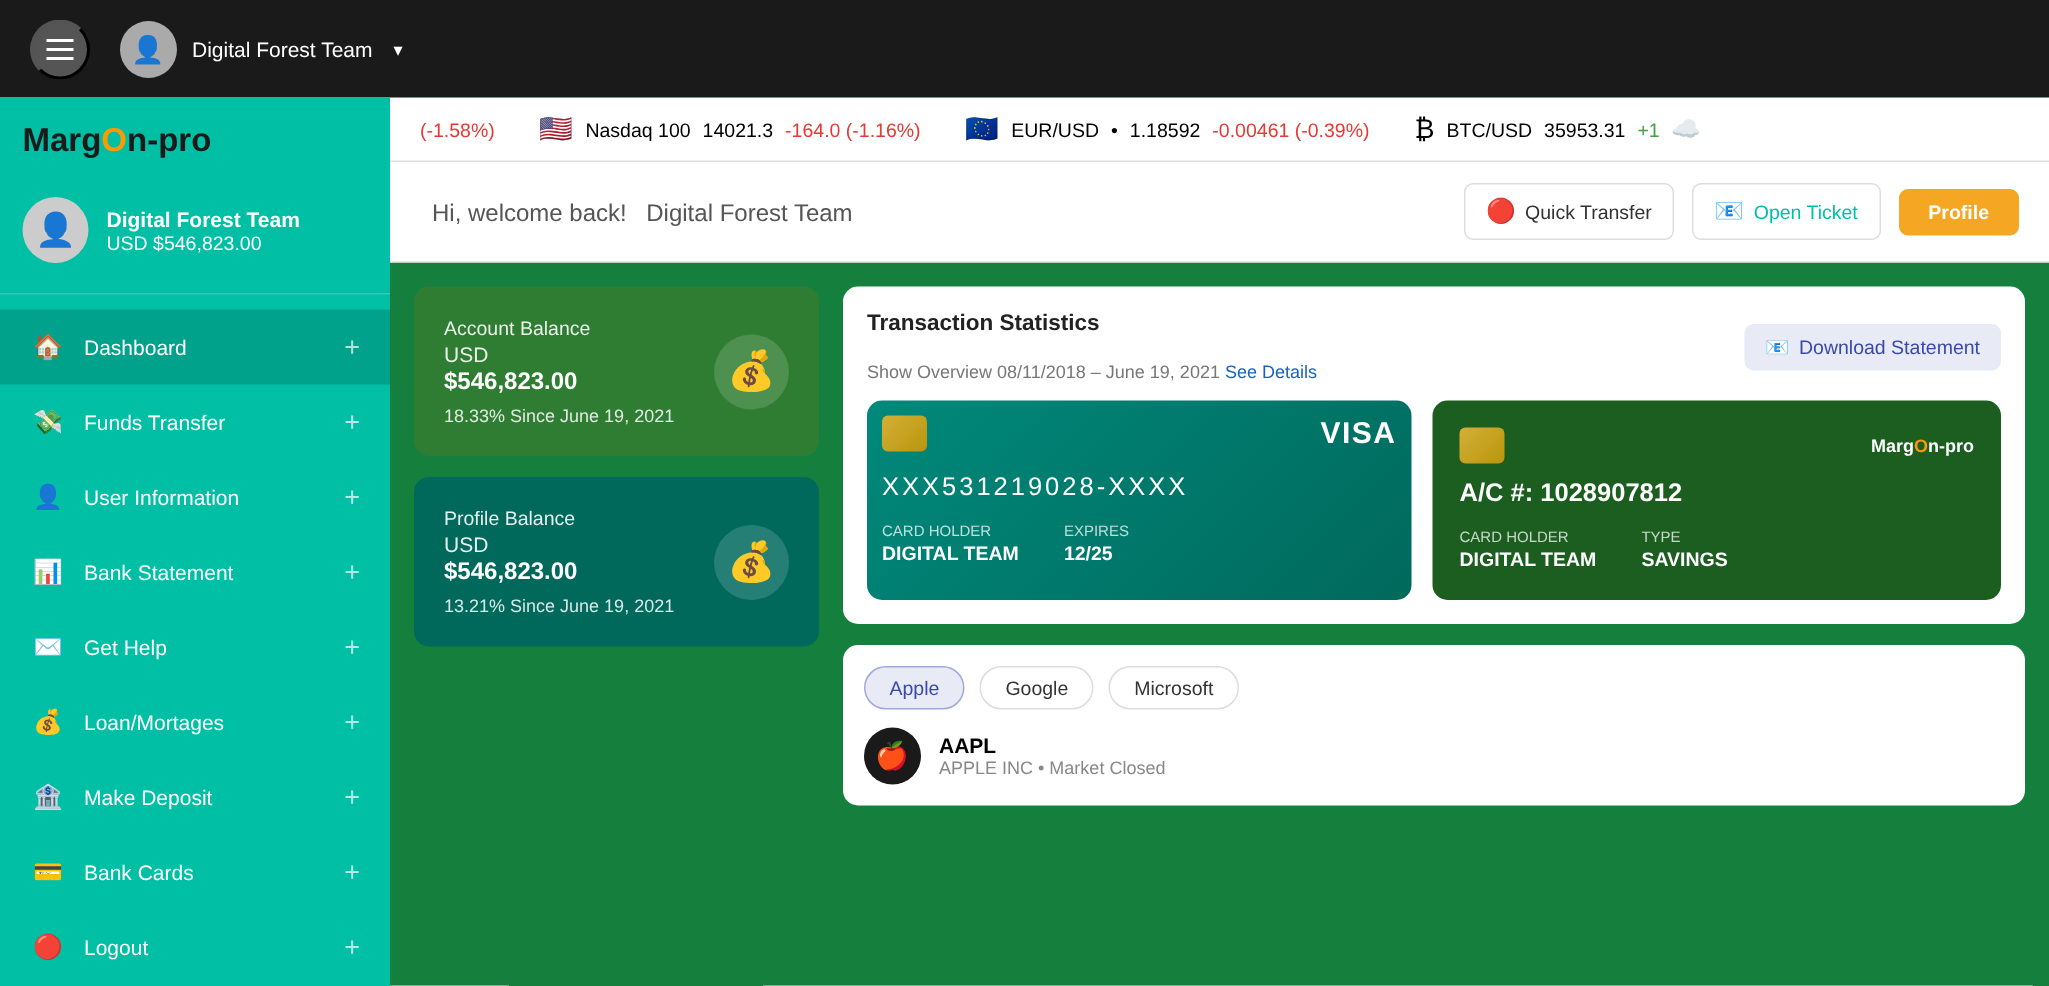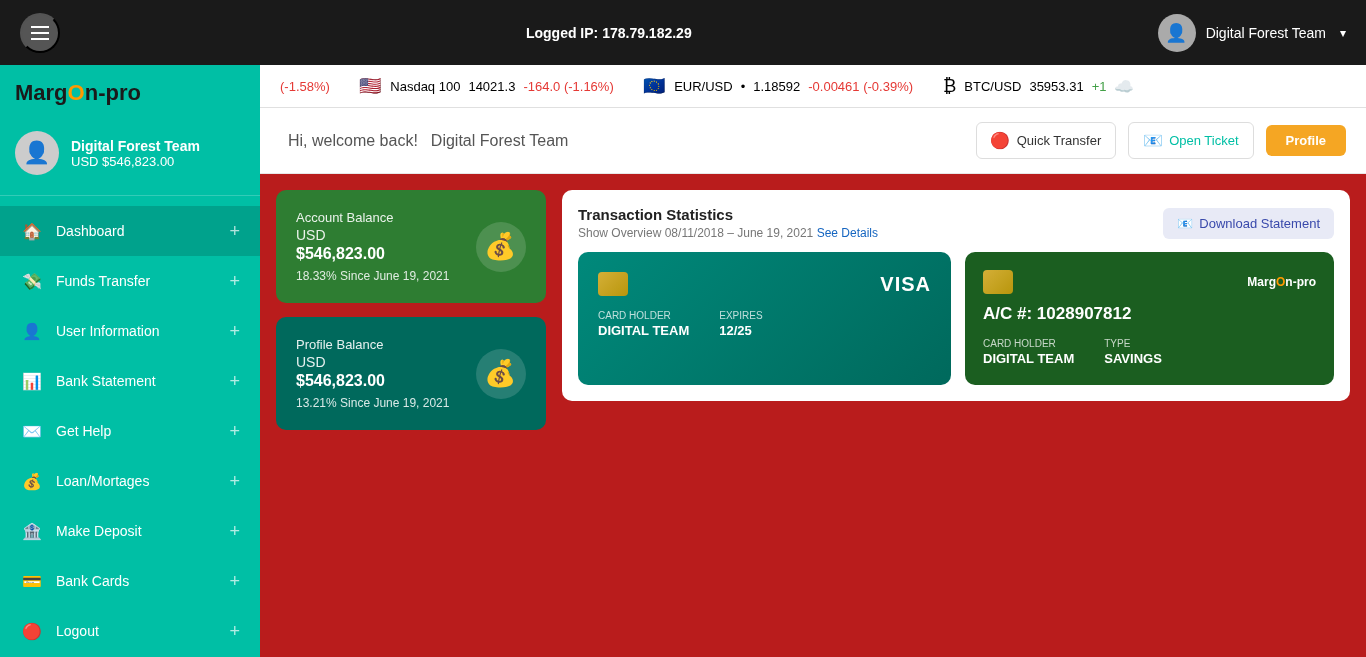--- a/index.html
+++ b/index.html
@@ -113,21 +113,21 @@
       width: 24px; height: 24px;
       display: flex; align-items: center; justify-content: center;
       font-size: 16px;
     }
     .sidebar-plus { font-size: 18px; color: rgba(255,255,255,0.7); }
 
     
     .content {
       flex: 1;
       overflow-y: auto;
-      background: #b91c1c;
+      background: #15803d;
       display: flex;
       flex-direction: column;
     }
 
     
     .ticker-bar {
       background: #fff;
       padding: 10px 20px;
       display: flex;
       align-items: center;
@@ -214,39 +214,39 @@
       border-radius: 10px;
       padding: 16px;
     }
     .stats-header {
       display: flex;
       align-items: center;
       justify-content: space-between;
       margin-bottom: 12px;
     }
     .stats-title { font-size: 15px; font-weight: bold; color: #222; }
-    .stats-subtitle { font-size: 12px; color: #777; margin-top: 3px; }
+    .stats-subtitle { font-size: 12px; color: #777; margin-top: 17px; }
     .stats-subtitle a { color: #1565c0; text-decoration: none; font-weight: 500; }
     .btn-download {
       display: flex; align-items: center; gap: 6px;
       background: #e8eaf6; border: none;
       border-radius: 6px; padding: 8px 14px;
       font-size: 13px; cursor: pointer; color: #3949ab;
     }
 
     .cards-row {
       display: flex;
       gap: 14px;
     }
 
     .visa-card {
       flex: 1;
       background: linear-gradient(135deg, #00897b, #00695c);
       border-radius: 10px;
-      padding: 20px;
+      padding: 10px;
       color: #fff;
     }
     .card-top {
       display: flex; align-items: center; justify-content: space-between;
       margin-bottom: 14px;
     }
     .card-chip {
       width: 30px; height: 24px;
       background: linear-gradient(135deg, #d4af37, #b8960c);
       border-radius: 4px;
@@ -319,21 +319,20 @@
   </style>
 </head>
 <body>
 
 <nav class="top-nav">
   <button class="hamburger-btn">
     <span></span>
       <span></span>
       <span></span>
   </button>
-  <div class="logged-ip">Logged IP: 178.79.182.29</div>
   <div class="user-nav">
     <div class="avatar-circle">👤</div>
     <span class="name">Digital Forest Team</span>
     <span class="chevron">▾</span>
   </div>
 </nav>
 
 <div class="main-layout">
 
   <aside class="sidebar">
@@ -505,20 +504,21 @@
             </button>
           </div>
 
           <div class="cards-row">
 
             <div class="visa-card">
               <div class="card-top">
                 <div class="card-chip"></div>
                 <span class="card-brand">VISA</span>
               </div>
+              <div class="card-number">XXX531219028-XXXX</div>
               <div class="card-footer">
                 <div class="card-field">
                   <label>CARD HOLDER</label>
                   <span>DIGITAL TEAM</span>
                 </div>
                 <div class="card-field">
                   <label>EXPIRES</label>
                   <span>12/25</span>
                 </div>
               </div>
@@ -542,17 +542,33 @@
                 <div class="card-field">
                   <label>TYPE</label>
                   <span>SAVINGS</span>
                 </div>
               </div>
             </div>
 
           </div>
         </div>
 
+        <div class="stock-tabs">
+          <div class="tabs-nav">
+            <button class="tab-btn active">Apple</button>
+            <button class="tab-btn">Google</button>
+            <button class="tab-btn">Microsoft</button>
+          </div>
+          <div class="stock-item">
+            <div class="stock-logo">🍎</div>
+            <div class="stock-info">
+              <div class="name">AAPL</div>
+              <div class="desc">
+                <span>APPLE INC</span> • <span>Market Closed</span>
+              </div>
+            </div>
+          </div>
+        </div>
 
       </div>
     </div>
   </main>
 </div>
 
 </body></html>

